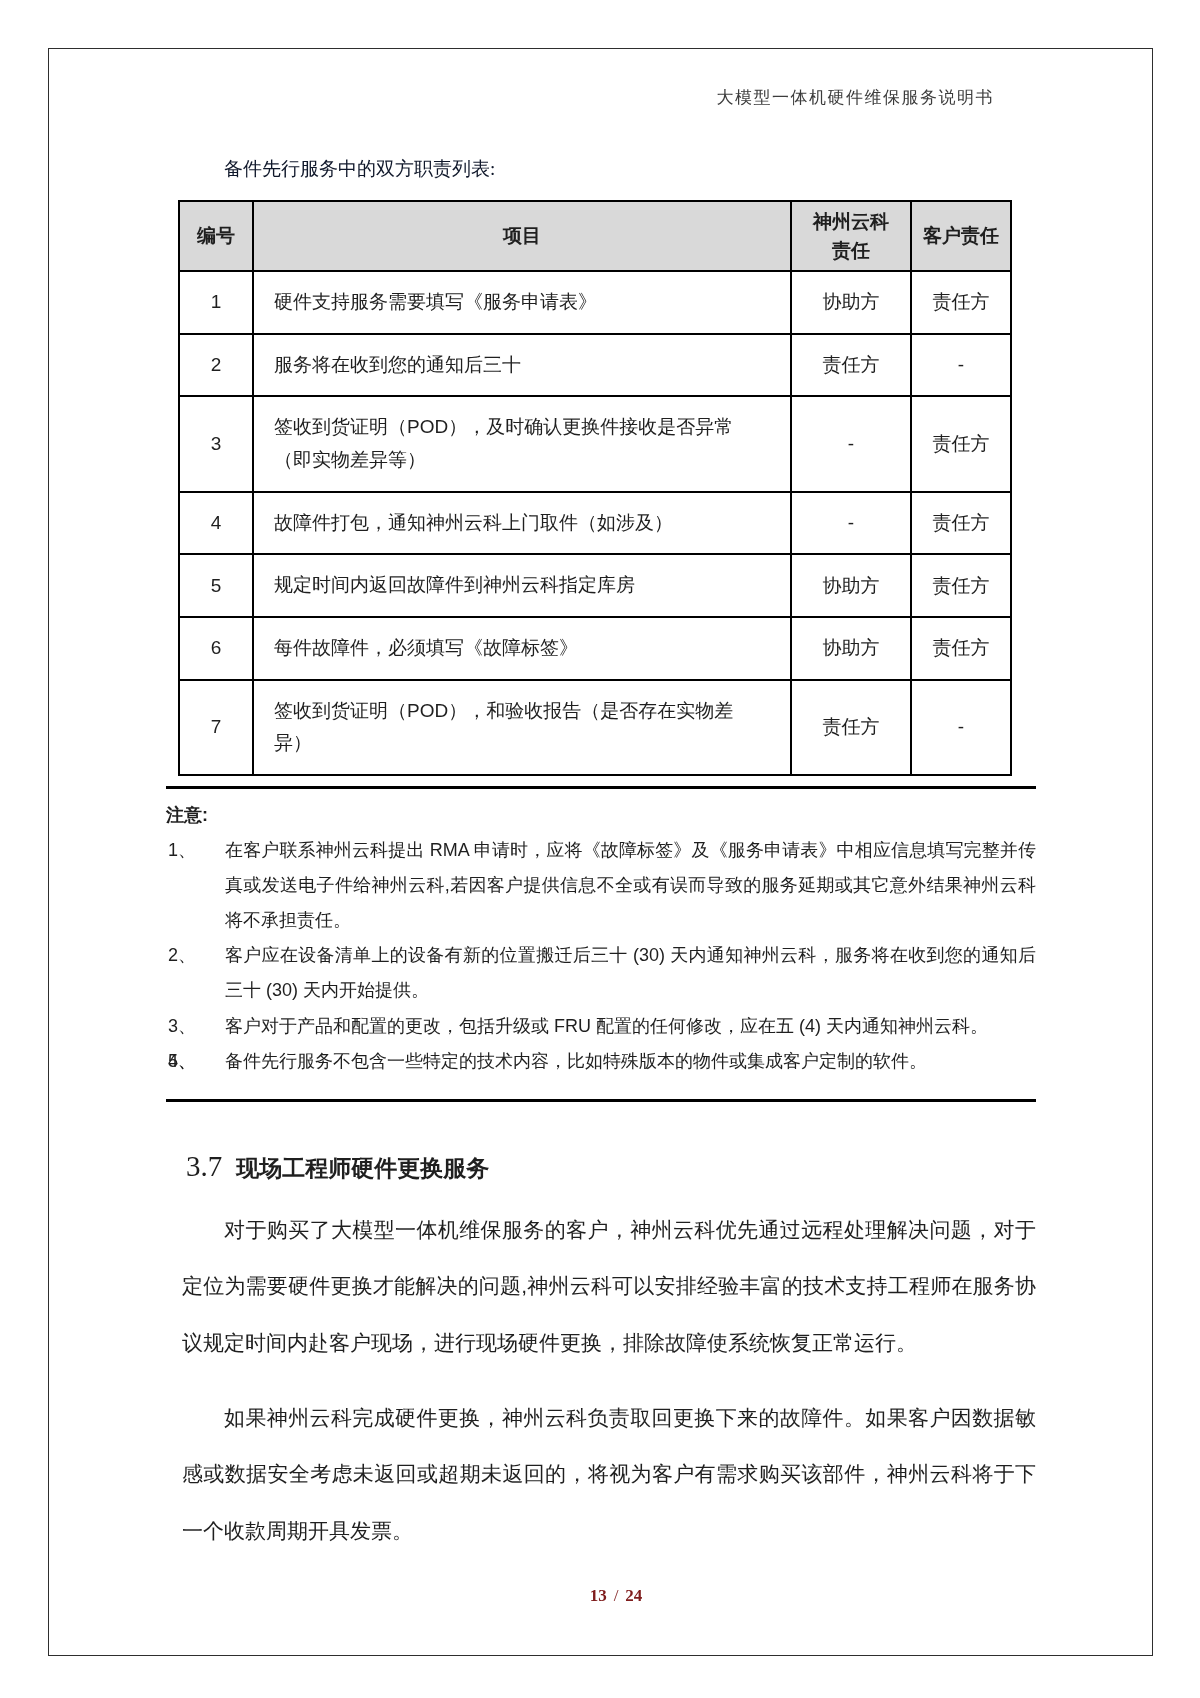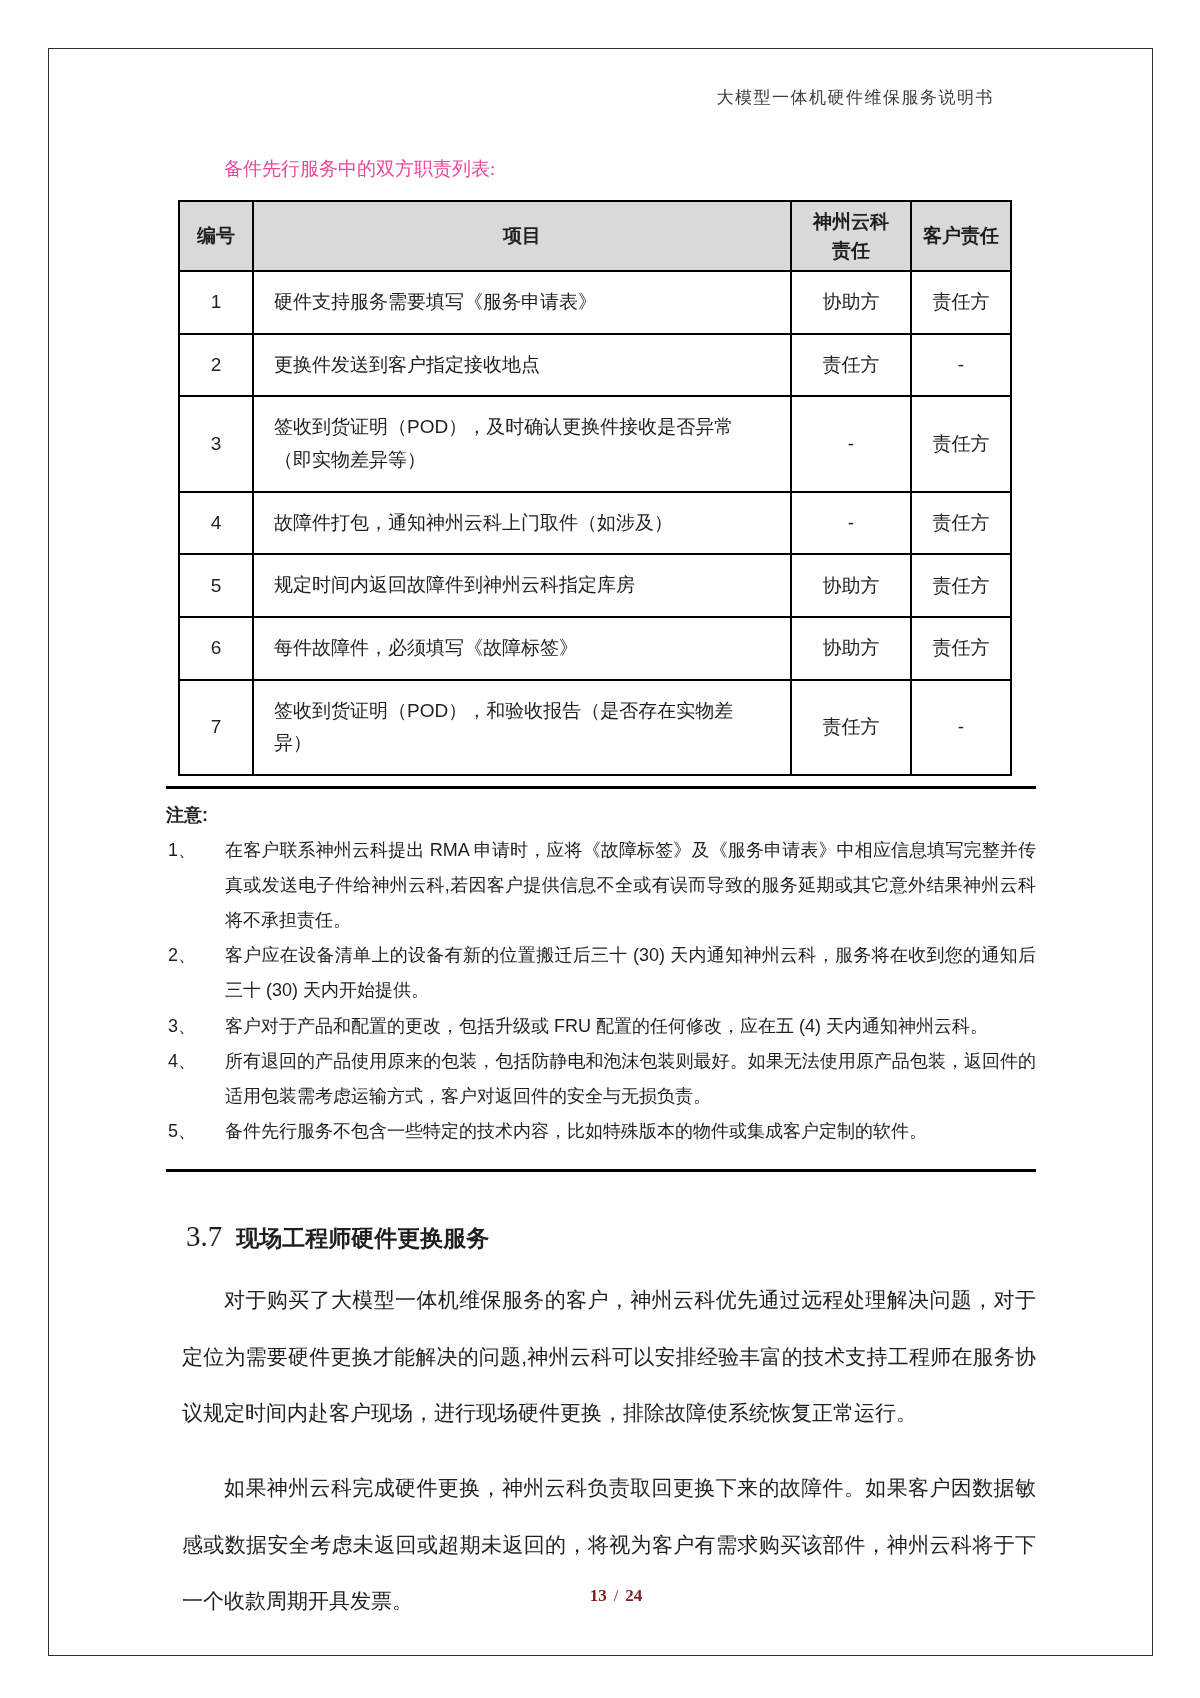--- a/index.html
+++ b/index.html
@@ -27,21 +27,21 @@
     color:#3c3c3c;
   }
   .content {
     position:absolute;
     left:166px; top:156px;
     width:870px;
   }
   .caption {
     margin-left:58px;
     font-size:19px;
-    color:#ec4899;
+    color:#0f172a;
     font-family:Liberation Serif, serif;
   }
   table.resp {
     margin:18px 0 0 12px;
     width:832px;
     table-layout:fixed;
     border-collapse:collapse;
   }
   table.resp col.c1 { width:74px; }
   table.resp col.c2 { width:538px; }
@@ -150,21 +150,21 @@
       </thead>
       <tbody>
           <tr>
             <td class="c-no">1</td>
             <td class="c-item">硬件支持服务需要填写《服务申请表》</td>
             <td class="c-role">协助方</td>
             <td class="c-role">责任方</td>
           </tr>
           <tr>
             <td class="c-no">2</td>
-            <td class="c-item">更换件发送到客户指定接收地点</td>
+            <td class="c-item">服务将在收到您的通知后三十</td>
             <td class="c-role">责任方</td>
             <td class="c-role">-</td>
           </tr>
           <tr>
             <td class="c-no">3</td>
             <td class="c-item">签收到货证明（POD），及时确认更换件接收是否异常
 （即实物差异等）</td>
             <td class="c-role">-</td>
             <td class="c-role">责任方</td>
           </tr>
@@ -197,21 +197,21 @@
     </table>
 
     <div class="rule rule-top"></div>
 
     <p class="notes-label">注意:</p>
 
     <div class="notes-list">
         <div class="note-item"><span class="note-marker">1、</span><span class="note-text">在客户联系神州云科提出 RMA 申请时，应将《故障标签》及《服务申请表》中相应信息填写完整并传真或发送电子件给神州云科,若因客户提供信息不全或有误而导致的服务延期或其它意外结果神州云科将不承担责任。</span></div>
         <div class="note-item"><span class="note-marker">2、</span><span class="note-text">客户应在设备清单上的设备有新的位置搬迁后三十 (30) 天内通知神州云科，服务将在收到您的通知后三十 (30) 天内开始提供。</span></div>
         <div class="note-item"><span class="note-marker">3、</span><span class="note-text">客户对于产品和配置的更改，包括升级或 FRU 配置的任何修改，应在五 (4) 天内通知神州云科。</span></div>
-        <div class="note-item"><span class="note-marker">4、</span><span class="note-text">所有退回的产品使用原来的包装，包括防静电和泡沫包装则最好。如果无法使用原产品包装，返回件的适用包装需考虑运输方式，客户对返回件的安全与无损负责。</span></div>
+        <div class="note-item"><span class="note-marker">4、</span></div>
         <div class="note-item"><span class="note-marker">5、</span><span class="note-text">备件先行服务不包含一些特定的技术内容，比如特殊版本的物件或集成客户定制的软件。</span></div>
       </div>
 
     <div class="rule rule-bottom"></div>
 
     <h2 class="section-heading">
       <span class="sec-num">3.7</span><span class="sec-title">现场工程师硬件更换服务</span>
     </h2>
 
     <p class="body-para">对于购买了大模型一体机维保服务的客户，神州云科优先通过远程处理解决问题，对于定位为需要硬件更换才能解决的问题,神州云科可以安排经验丰富的技术支持工程师在服务协议规定时间内赴客户现场，进行现场硬件更换，排除故障使系统恢复正常运行。</p>

